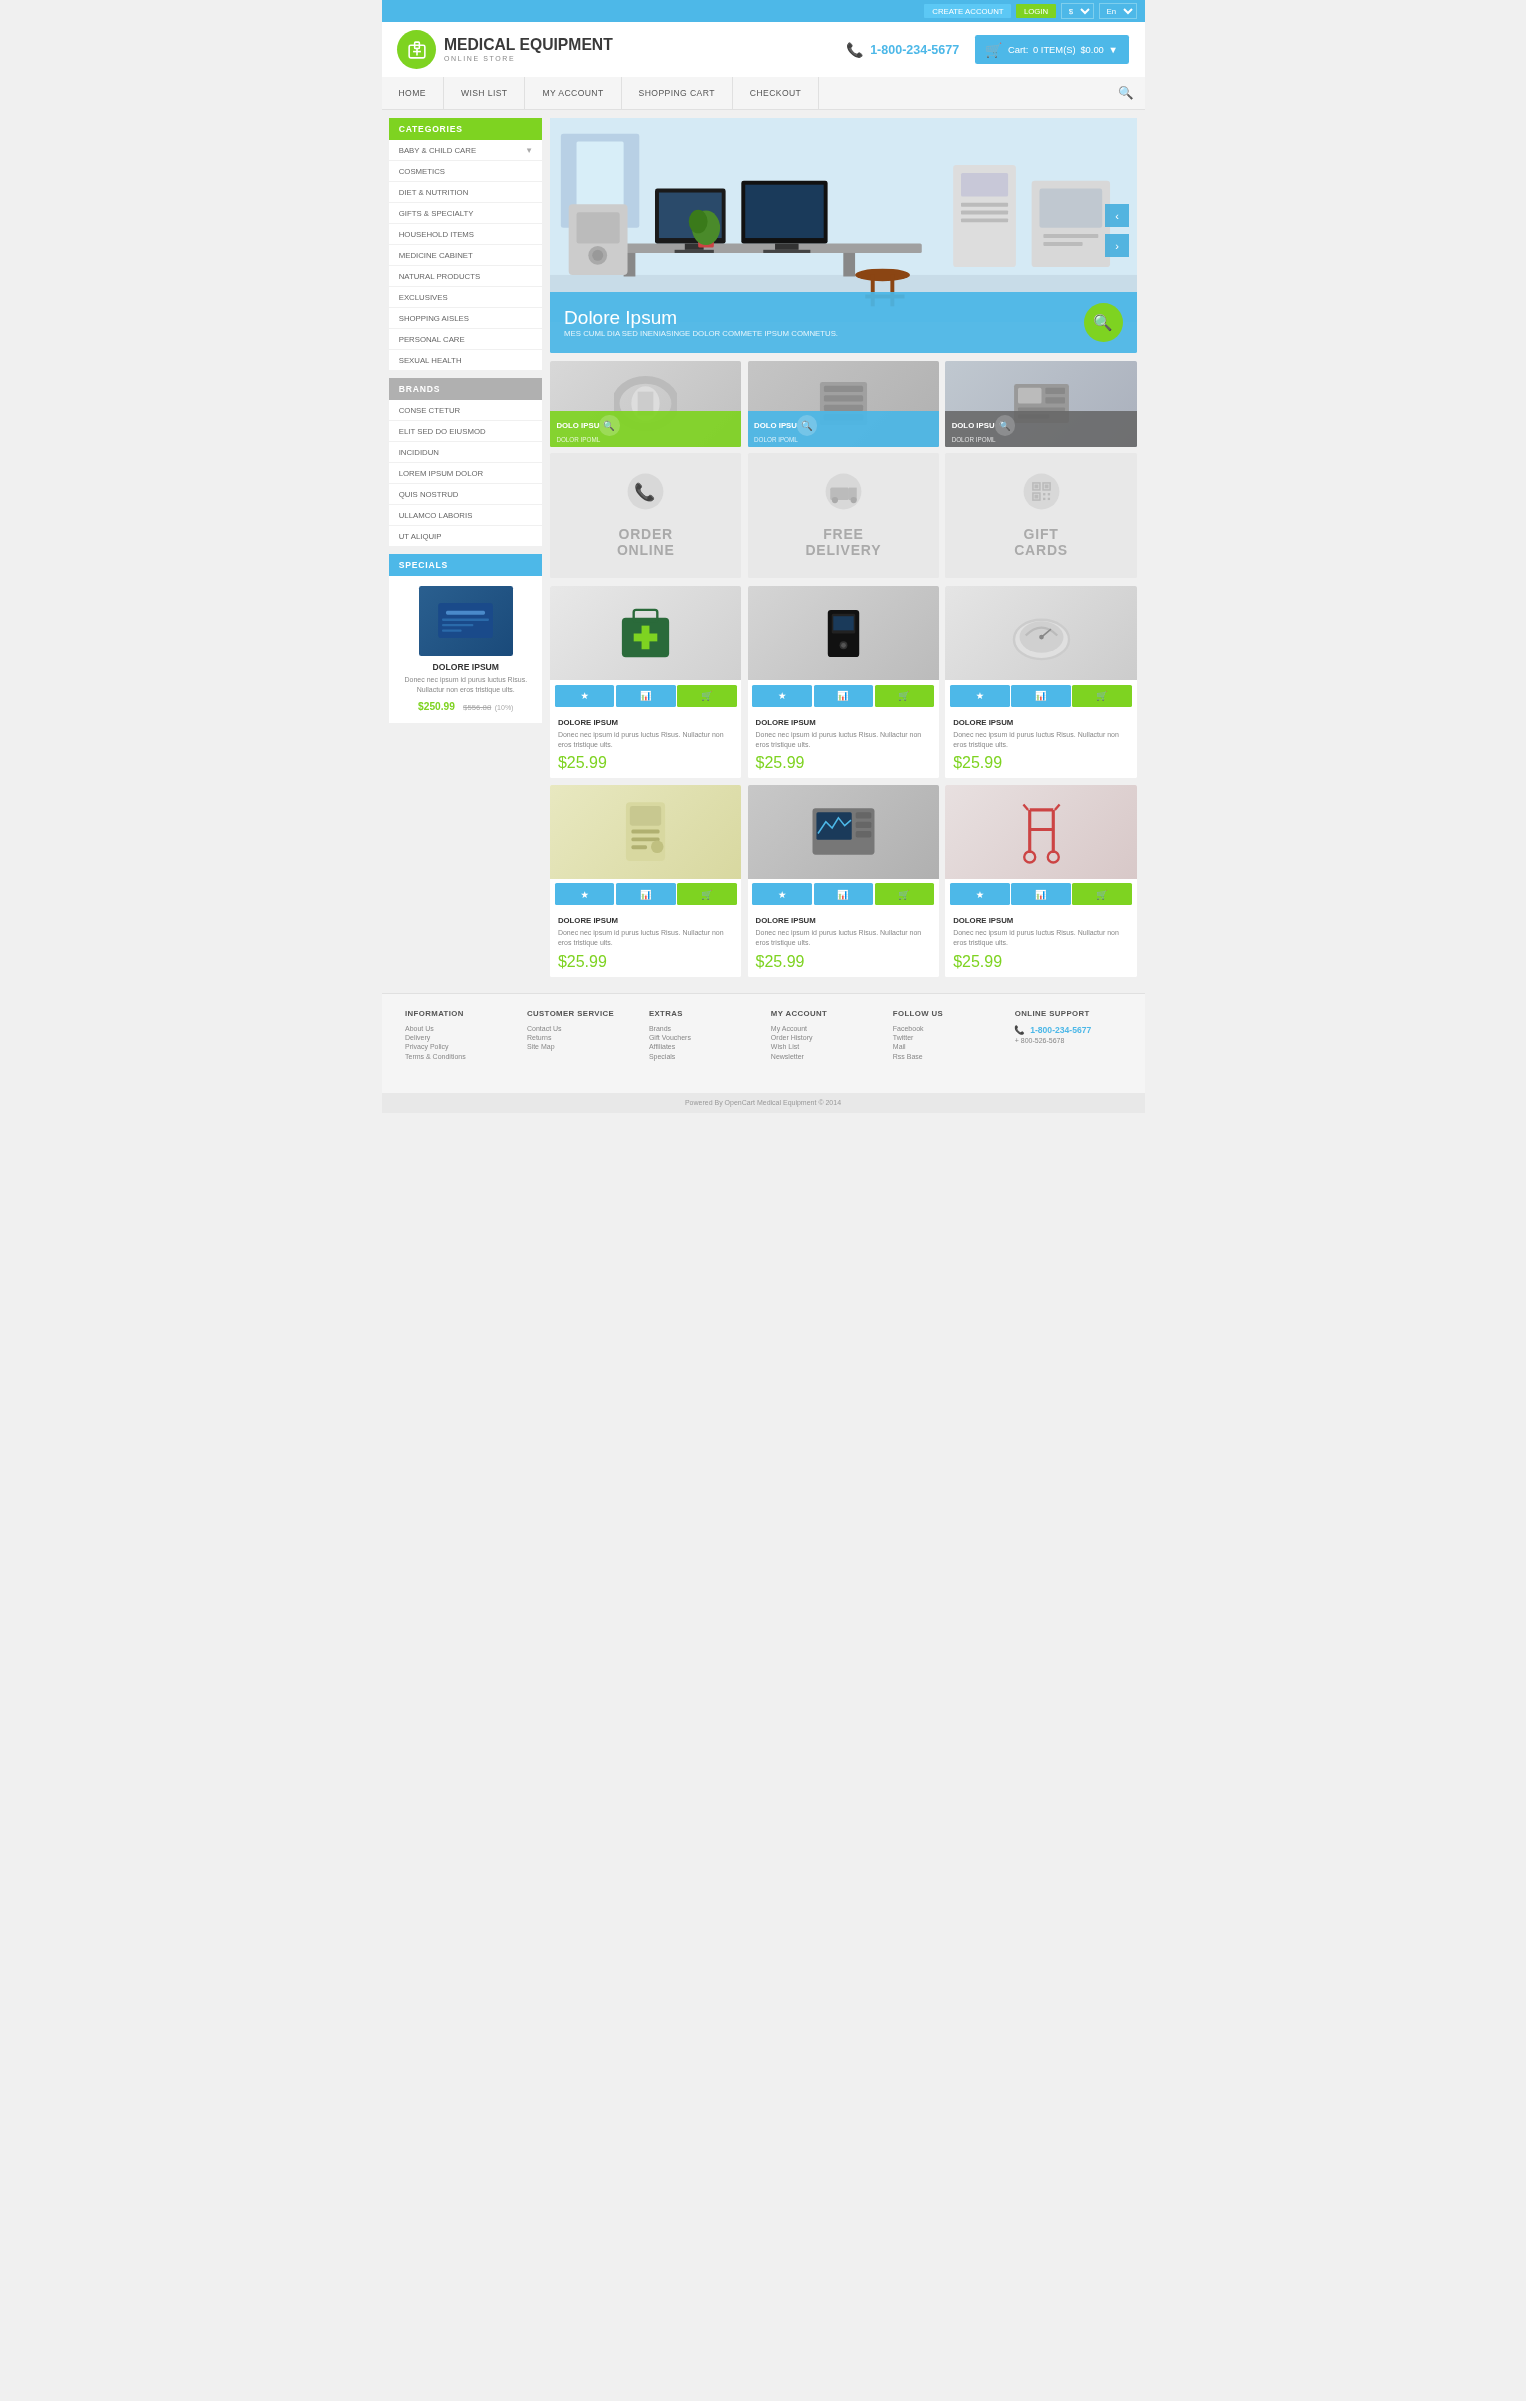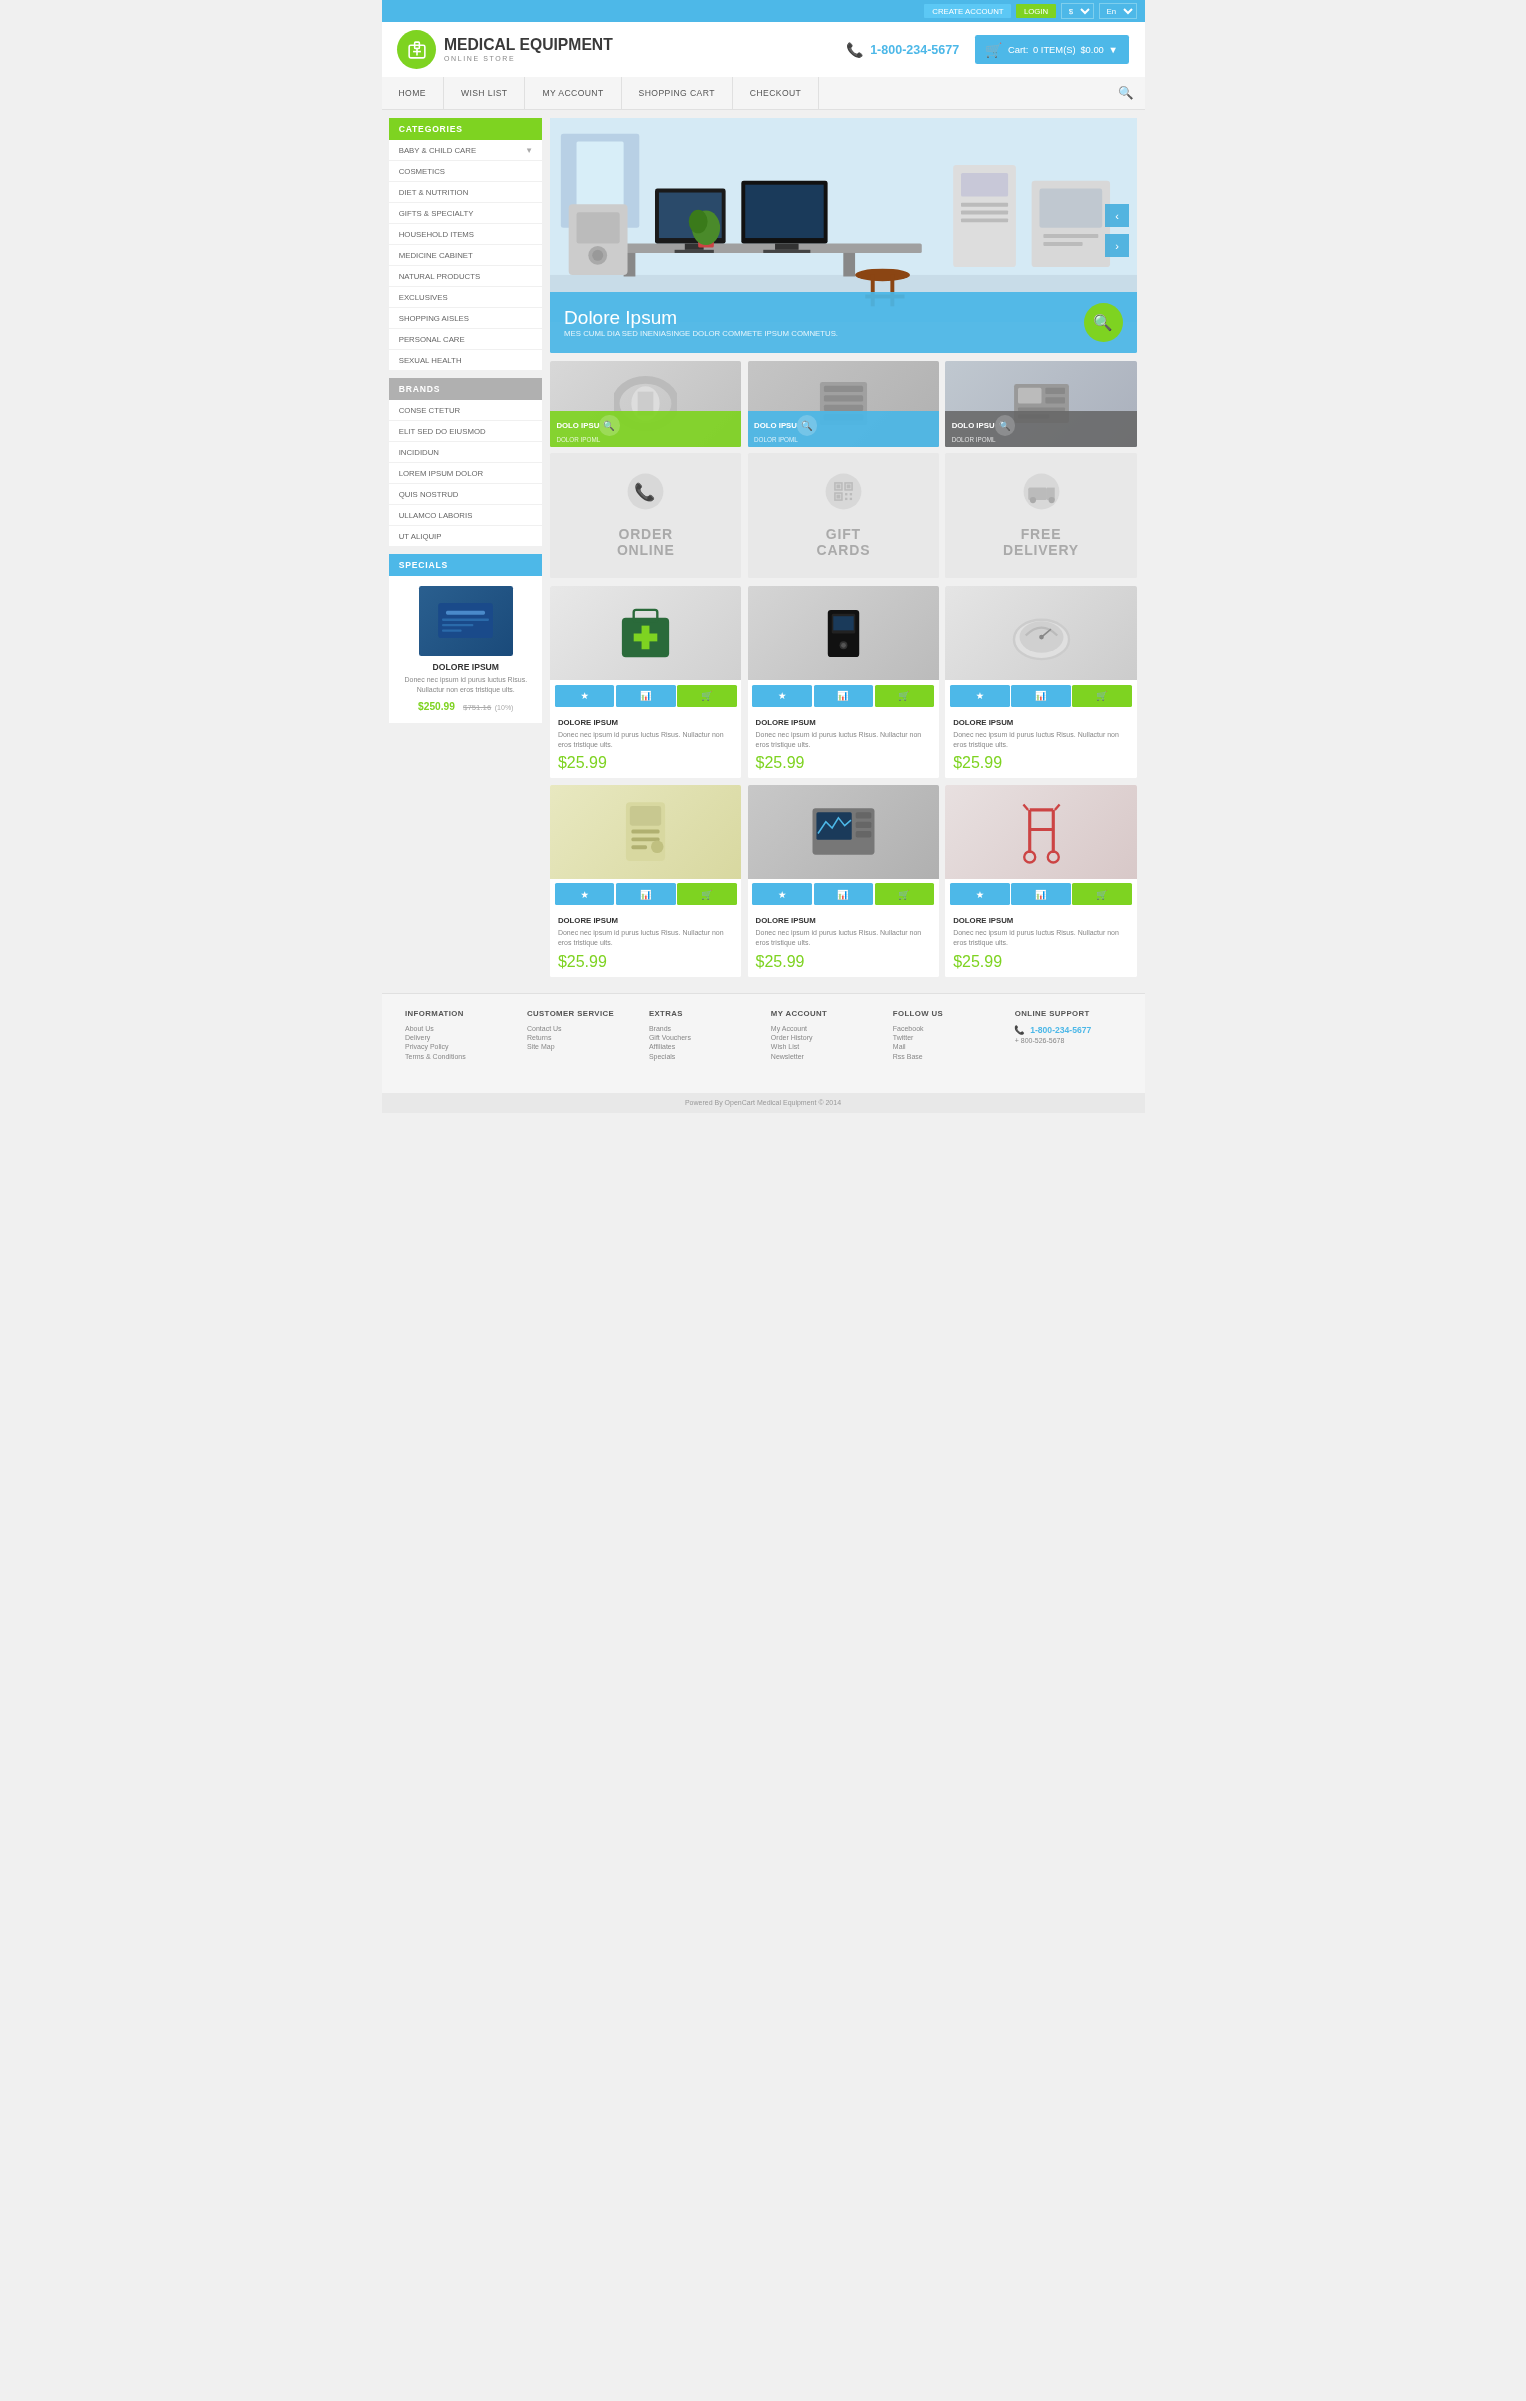--- a/index.html
+++ b/index.html
@@ -235,21 +235,21 @@
               <rect x="15" y="15" width="50" height="5" rx="2" fill="#4a8aca"></rect>
               <rect x="10" y="25" width="60" height="3" rx="1" fill="#2a6aaa"></rect>
               <rect x="10" y="32" width="40" height="3" rx="1" fill="#2a6aaa"></rect>
               <rect x="10" y="39" width="25" height="3" rx="1" fill="#2a6aaa"></rect>
             </svg>
         </div>
         <div class="specials-product-name">DOLORE IPSUM</div>
         <div class="specials-product-desc">Donec nec ipsum id purus luctus Risus. Nullactur non eros tristique ults.</div>
         <div>
           <span class="specials-price">$250.99</span>
-          <span class="specials-old-price">$751.16</span>
+          <span class="specials-old-price">$556.88</span>
           <span class="specials-discount">(10%)</span>
         </div>
       </div>
     </div>
   </aside>
 
   <div class="content-area">
 
     <div class="hero-container">
       <div class="hero-img-placeholder">
@@ -384,51 +384,51 @@
 
     <div class="service-cards">
       <div class="service-card">
         <div class="service-icon">
           <svg width="39" height="39" viewBox="0 0 50 50" style="font-size:36px">
               <circle cx="25" cy="25" r="23" fill="#d8d8d8"></circle>
               <text x="25" y="33" text-anchor="middle" font-size="22" fill="#bbb">📞</text>
             </svg>
         </div>
         <div class="service-label">ORDER<br>ONLINE</div>
+      </div>
+      <div class="service-card">
+        <div class="service-icon">
+          <svg width="39" height="39" viewBox="0 0 50 50">
+              <circle cx="25" cy="25" r="23" fill="#d8d8d8"></circle>
+              <rect x="8" y="20" width="24" height="16" rx="2" fill="#bbb"></rect>
+              <polygon points="32,20 42,20 42,36 32,36" fill="#bbb"></polygon>
+              <circle cx="14" cy="36" r="4" fill="#aaa"></circle>
+              <circle cx="38" cy="36" r="4" fill="#aaa"></circle>
+            </svg>
+        </div>
+        <div class="service-label">FREE<br>DELIVERY</div>
       </div>
       <div class="service-card">
         <div class="service-icon">
           <svg width="39" height="39" viewBox="0 0 50 50">
               <circle cx="25" cy="25" r="23" fill="#d8d8d8"></circle>
               <rect x="14" y="14" width="9" height="9" fill="none" stroke="#bbb" stroke-width="2"></rect>
               <rect x="27" y="14" width="9" height="9" fill="none" stroke="#bbb" stroke-width="2"></rect>
               <rect x="14" y="27" width="9" height="9" fill="none" stroke="#bbb" stroke-width="2"></rect>
               <rect x="16" y="16" width="5" height="5" fill="#bbb"></rect>
               <rect x="29" y="16" width="5" height="5" fill="#bbb"></rect>
               <rect x="16" y="29" width="5" height="5" fill="#bbb"></rect>
               <rect x="27" y="27" width="3" height="3" fill="#bbb"></rect>
               <rect x="33" y="27" width="3" height="3" fill="#bbb"></rect>
               <rect x="27" y="33" width="3" height="3" fill="#bbb"></rect>
               <rect x="33" y="33" width="3" height="3" fill="#bbb"></rect>
             </svg>
         </div>
         <div class="service-label">GIFT<br>CARDS</div>
       </div>
-      <div class="service-card">
-        <div class="service-icon">
-          <svg width="39" height="39" viewBox="0 0 50 50">
-              <circle cx="25" cy="25" r="23" fill="#d8d8d8"></circle>
-              <rect x="8" y="20" width="24" height="16" rx="2" fill="#bbb"></rect>
-              <polygon points="32,20 42,20 42,36 32,36" fill="#bbb"></polygon>
-              <circle cx="14" cy="36" r="4" fill="#aaa"></circle>
-              <circle cx="38" cy="36" r="4" fill="#aaa"></circle>
-            </svg>
-        </div>
-        <div class="service-label">FREE<br>DELIVERY</div>
-      </div>
     </div>
 
     <div class="featured-grid">
 
       <div class="featured-card">
         <div class="featured-img featured-img-1">
           <svg width="63" height="63" viewBox="0 0 80 80">
               <rect x="10" y="20" width="60" height="50" rx="5" fill="#2a6a3a"></rect>
               <rect x="25" y="10" width="30" height="15" rx="3" fill="none" stroke="#2a6a3a" stroke-width="3"></rect>
               <rect x="35" y="30" width="10" height="30" fill="#7ed321"></rect>

